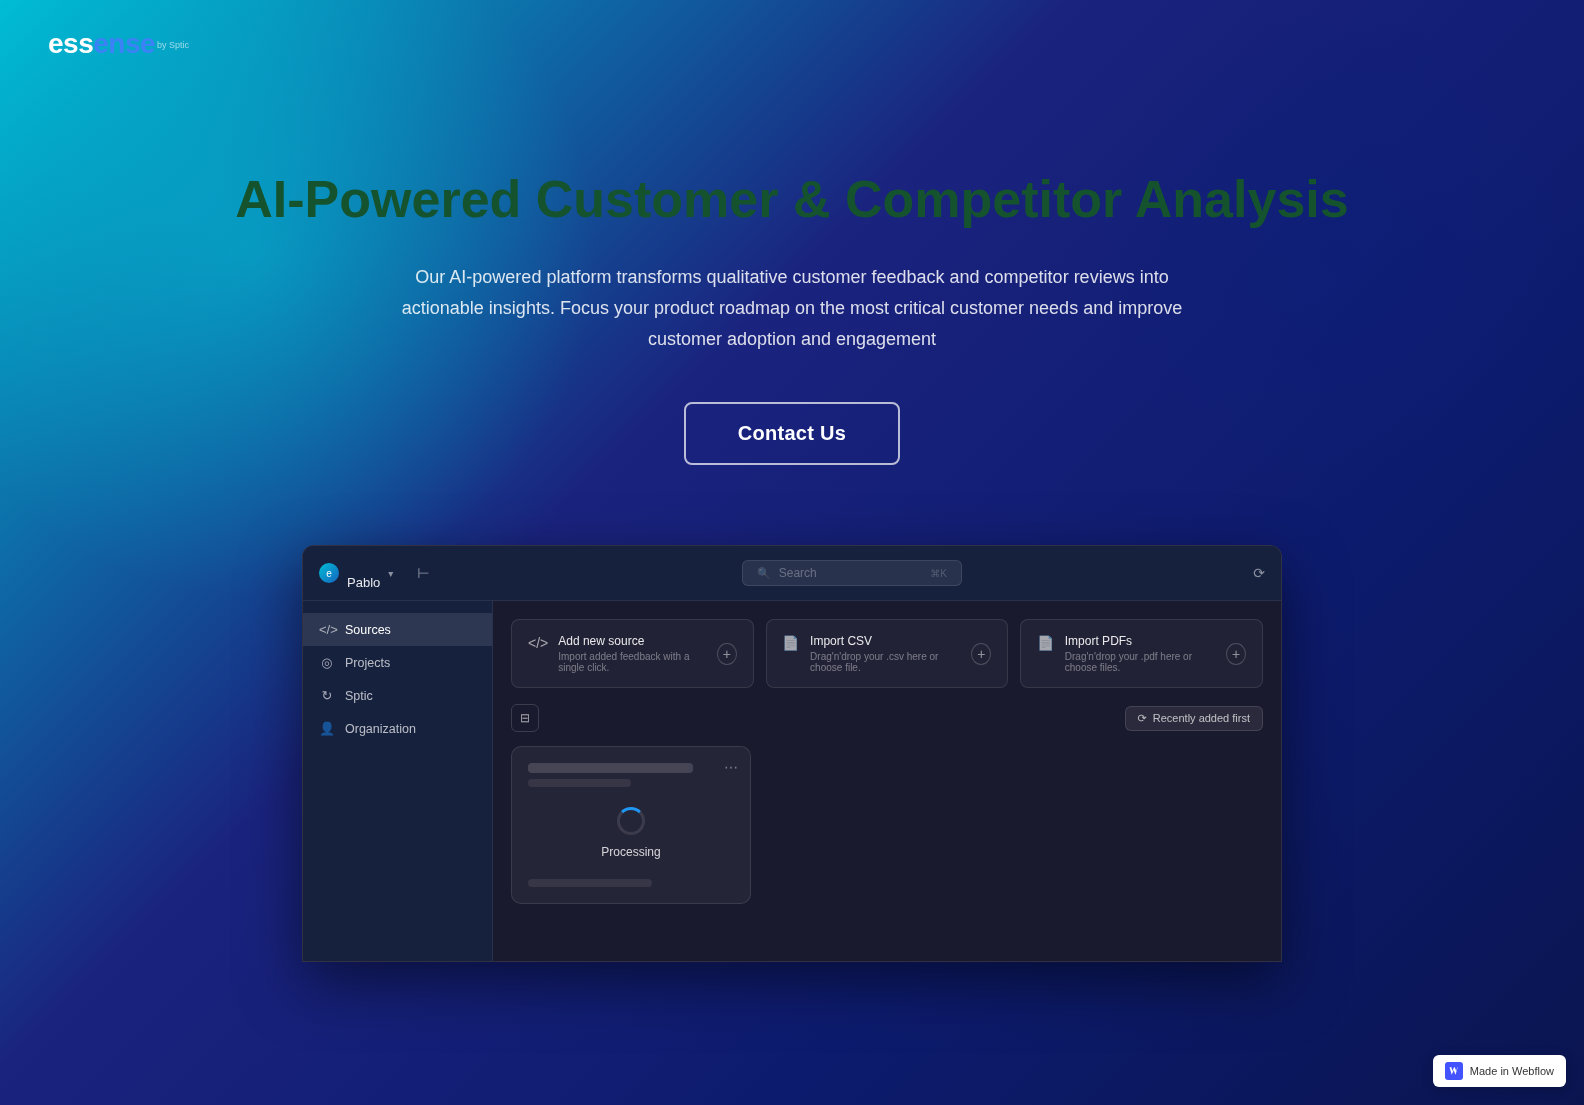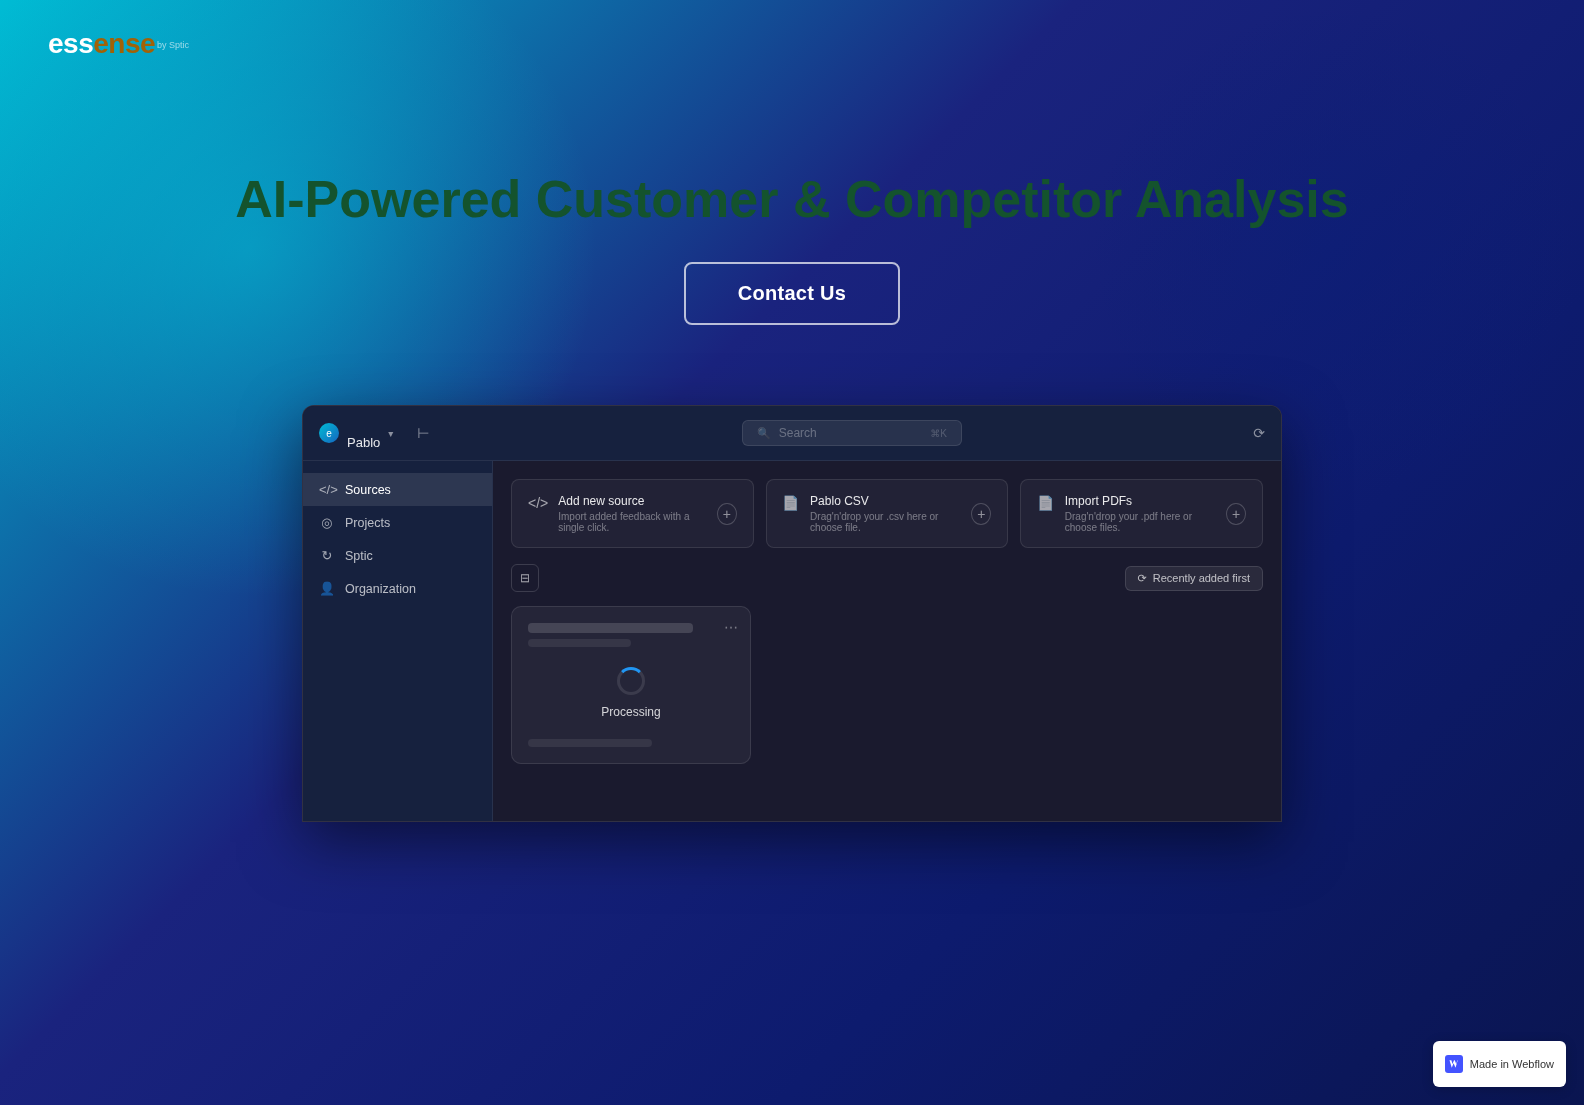--- a/index.html
+++ b/index.html
@@ -409,21 +409,21 @@
       margin-top: 4px;
     }
 
     
     .webflow-badge {
       position: fixed;
       bottom: 18px;
       right: 18px;
       background: #ffffff;
       border-radius: 6px;
-      padding: 14px 12px;
+      padding: 7px 12px;
       display: flex;
       align-items: center;
       gap: 7px;
       box-shadow: 0 2px 12px rgba(0,0,0,0.2);
       z-index: 100;
     }
 
     .webflow-logo {
       width: 18px;
       height: 18px;
@@ -434,28 +434,29 @@
       color: #333;
       font-weight: 500;
     }
   </style>
 </head>
 <body>
 
 <header class="header">
   <div class="logo">
     <div class="logo-text">
-      <span style="color:#ffffff">ess</span><span style="color:#a16207">ense</span>
+      <span style="color:#ffffff">ess</span><span style="color:#3b82f6">ense</span>
     </div>
     <div class="logo-sub">by Sptic</div>
   </div>
 </header>
 
 <section class="hero">
   <h1 class="hero-title">AI-Powered Customer &amp; Competitor Analysis</h1>
+  <p class="hero-description">Our AI-powered platform transforms qualitative customer feedback and competitor reviews into actionable insights. Focus your product roadmap on the most critical customer needs and improve customer adoption and engagement</p>
   <button class="cta-button">Contact Us</button>
 </section>
 
 <div class="app-screenshot-container">
   <div class="app-window">
 
     <div class="window-titlebar">
       <div class="titlebar-left">
         <div class="app-icon-circle">e</div>
         <span class="user-name">Pablo</span>
@@ -506,21 +507,21 @@
                 <div class="source-card-desc">Import added feedback with a single click.</div>
               </div>
             </div>
             <div class="source-card-add">+</div>
           </div>
 
           <div class="source-card">
             <div class="source-card-left">
               <span class="source-card-icon">📄</span>
               <div class="source-card-info">
-                <div class="source-card-title">Pablo CSV</div>
+                <div class="source-card-title">Import CSV</div>
                 <div class="source-card-desc">Drag'n'drop your .csv here or choose file.</div>
               </div>
             </div>
             <div class="source-card-add">+</div>
           </div>
 
           <div class="source-card">
             <div class="source-card-left">
               <span class="source-card-icon">📄</span>
               <div class="source-card-info">

